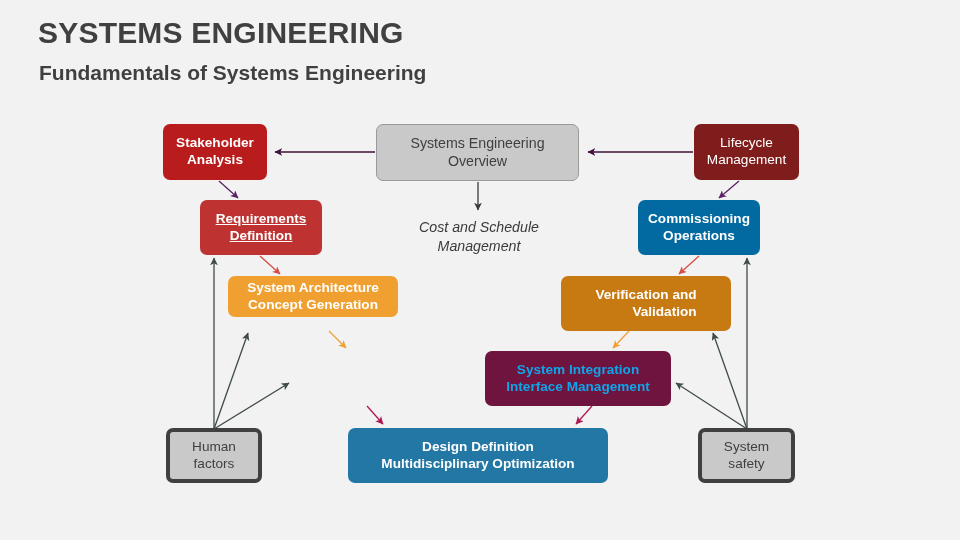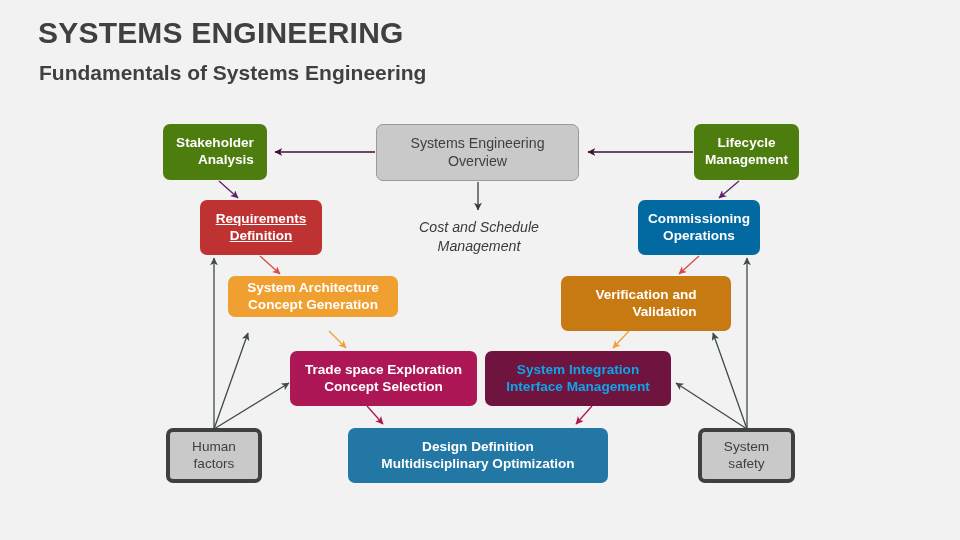--- a/index.html
+++ b/index.html
@@ -71,31 +71,30 @@
     font-weight: normal;
   }
   .n-gray-sm {
     background: #C9C9C9;
     border: 4px solid #404040;
     color: #404040;
     font-size: 13.6px;
     font-weight: normal;
   }
   .n-purple {
-    background: #4d7c0f;
-    color: #FFFFFF;
-    font-size: 13.6px;
-    font-weight: bold;
-    text-align: right;
+    background: #b91c1c;
+    color: #FFFFFF;
+    font-size: 13.6px;
+    font-weight: bold;
   }
   .n-darkpurple {
-    background: #4d7c0f;
-    color: #FFFFFF;
-    font-size: 13.6px;
-    font-weight: bold;
+    background: #7f1d1d;
+    color: #FFFFFF;
+    font-size: 13.6px;
+    font-weight: normal;
   }
   .n-red {
     background: #BE3232;
     color: #FFFFFF;
     font-size: 13.6px;
     font-weight: bold;
     text-decoration: underline;
   }
   .n-darkred {
     background: #0369a1;
@@ -243,24 +242,20 @@
   <div class="node n-orange" style="left:228px; top:276px; width:170px; height:41px;">
     <span class="lbl">System Architecture
 Concept Generation</span>
   </div>
 
   <div class="node n-darkorange" style="left:561px; top:276px; width:170px; height:55px;text-align:right;">
     <span class="lbl">Verification and
 Validation</span>
   </div>
 
-  <div class="node n-magenta" style="left:290px; top:351px; width:187px; height:55px;">
-    <span class="lbl">Trade space Exploration
-Concept Selection</span>
-  </div>
 
   <div class="node n-plum" style="left:485px; top:351px; width:186px; height:55px;">
     <span class="lbl">System Integration
 Interface Management</span>
   </div>
 
   <div class="node n-gray-sm" style="left:166px; top:428px; width:96px; height:55px;">
     <span class="lbl">Human
 factors</span>
   </div>

